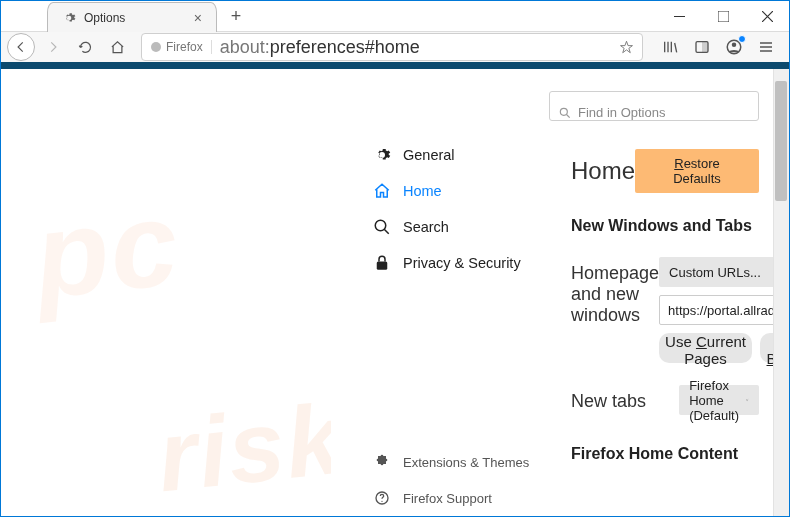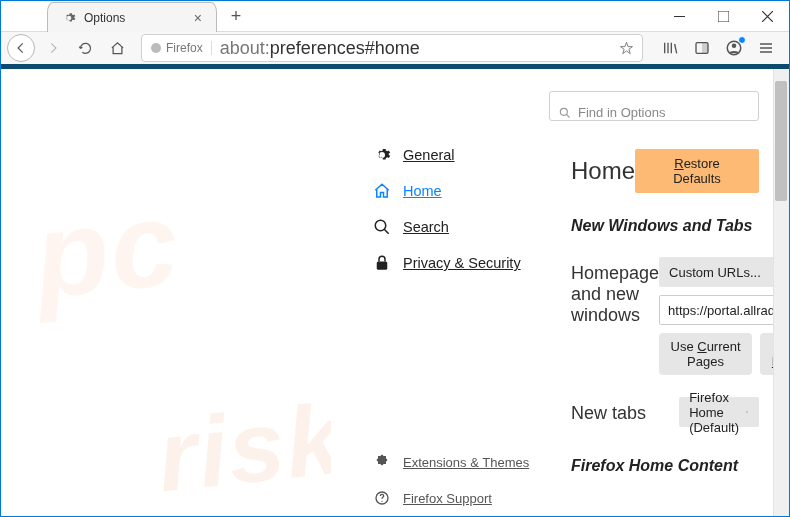--- a/index.html
+++ b/index.html
@@ -10,54 +10,54 @@
 .titlebar { height: 30px; background: #fff; display: flex; align-items: center; }
 .tab { display: flex; align-items: center; height: 30px; padding: 0 10px 0 14px; background: #f5f5f5; border-right: 3px solid #15803d; border-top-left-radius: 6px 10px; border-top-right-radius: 6px 10px; margin-left: 46px; margin-top: 2px; min-width: 170px; border: 1px solid #bbb; border-bottom: none; position: relative; }
 .tab-icon { width: 14px; height: 14px; margin-right: 8px; }
 .tab-label { font-size: 12px; color: #333; flex: 1; }
 .tab-close { font-size: 14px; color: #666; padding: 0 4px; }
 .newtab-btn { width: 26px; height: 26px; display: flex; align-items: center; justify-content: center; color: #555; font-size: 18px; margin-left: 6px; }
 .win-controls { margin-left: auto; display: flex; }
 .win-btn { width: 44px; height: 30px; display: flex; align-items: center; justify-content: center; color: #333; font-size: 12px; }
 
 
-.navbar { height: 38px; background: #f7f7f7; border-top: 1px solid #dcdcdc; border-bottom: 5px solid #0c4a6e; display: flex; align-items: center; padding: 0 6px; gap: 4px; }
+.navbar { height: 38px; background: #f7f7f7; border-top: 1px solid #dcdcdc; border-bottom: 7px solid #0c4a6e; display: flex; align-items: center; padding: 0 6px; gap: 4px; }
 .nav-btn { width: 28px; height: 28px; border: 1px solid #b8b8b8; border-radius: 50%; display: flex; align-items: center; justify-content: center; color: #555; background: #fff; }
 .nav-btn.bare { border: none; background: transparent; border-radius: 4px; }
 .urlbar { flex: 1; height: 28px; border: 1px solid #cfcfcf; border-radius: 4px; background: #fff; display: flex; align-items: center; padding: 0 8px; margin: 0 6px; }
 .urlbar .ff-id { display: flex; align-items: center; gap: 4px; color: #777; font-size: 12px; padding-right: 8px; border-right: 1px solid #ddd; margin-right: 8px; }
 .urlbar .url-text { flex: 1; font-size: 18px; color: #777; }
 .urlbar .url-text .dark { color: #333; }
 .right-icons { display: flex; align-items: center; gap: 10px; padding: 0 6px; }
 .right-ico { width: 22px; height: 22px; display: flex; align-items: center; justify-content: center; }
 
 
 .content { display: flex; height: calc(517px - 30px - 38px - 2px); position: relative; }
 .sidebar { width: 210px; padding: 68px 0 0 0; background: #fff; display: flex; flex-direction: column; }
-.side-item { display: flex; align-items: center; gap: 12px; padding: 9px 0 9px 42px; font-size: 14.5px; color: #222; cursor: pointer; position: relative; text-decoration: underline; }
+.side-item { display: flex; align-items: center; gap: 12px; padding: 9px 0 9px 42px; font-size: 14.5px; color: #222; cursor: pointer; position: relative; }
 .side-item.active { color: #0a84ff; }
 .side-item .ico { width: 18px; height: 18px; display: flex; align-items: center; justify-content: center; }
 .side-spacer { flex: 1; }
 .side-footer .side-item { font-size: 13px; color: #555; padding-left: 42px; }
 
 
 .main { flex: 1; padding: 24px 30px 0 30px; position: relative; overflow: hidden; }
 .find-box { position: absolute; top: 22px; right: 30px; width: 210px; height: 30px; border: 1px solid #d0d0d0; border-radius: 3px; display: flex; align-items: flex-end; padding: 0 8px; gap: 6px; color: #888; font-size: 13px; background: #fff; }
 .page-title-row { display: flex; align-items: center; justify-content: space-between; margin-top: 56px; }
 .page-title { font-size: 24px; font-weight: 400; color: #333; }
 .restore-btn { background: #fdba74; border: none; padding: 7px 14px; font-size: 13px; color: #222; border-radius: 2px; }
-.section-h { font-size: 16px; font-weight: 600; color: #222; margin-top: 24px; font-style: italic; }
+.section-h { font-size: 16px; font-weight: 600; color: #222; margin-top: 24px; }
 .section-desc { font-size: 13px; color: #333; margin-top: 6px; line-height: 1.4; }
 .form-row { display: flex; margin-top: 22px; align-items: flex-start; }
 .form-label { width: 220px; font-size: 18px; color: #333; padding-top: 6px; }
 .form-controls { flex: 1; display: flex; flex-direction: column; gap: 8px; }
 .dropdown { height: 30px; background: #e6e6e6; border: none; border-radius: 2px; display: flex; align-items: center; justify-content: space-between; padding: 0 10px; font-size: 13px; color: #222; }
 .textfield { height: 30px; border: 1px solid #ccc; border-radius: 2px; padding: 0 8px; font-size: 13px; color: #222; }
 .btn-row { display: flex; gap: 8px; }
-.btn-row button { flex: 1; height: 42px; background: #e6e6e6; border: none; border-radius: 4px; font-size: 13px; color: #222; }
+.btn-row button { flex: 1; height: 30px; background: #e6e6e6; border: none; border-radius: 10px; font-size: 15px; color: #222; }
 .scrollbar-track { position: absolute; right: 0; top: 0; width: 16px; height: 100%; background: #f0f0f0; border-left: 1px solid #e2e2e2; }
 .scrollbar-thumb { position: absolute; right: 2px; top: 12px; width: 12px; height: 120px; background: #c0c0c0; border-radius: 2px; }
 
 
 .watermark { position: absolute; left: 50px; top: 110px; font-size: 120px; font-weight: 800; color: rgba(240,130,60,0.08); transform: rotate(-6deg); pointer-events: none; z-index: 0; letter-spacing: 2px; font-style: italic; }
 .watermark2 { position: absolute; left: 30px; top: 320px; font-size: 100px; font-weight: 800; color: rgba(240,130,60,0.10); transform: rotate(-6deg); pointer-events: none; z-index: 0; letter-spacing: 2px; font-style: italic; }
 .content > * { position: relative; z-index: 1; }
 svg { display: block; }
 </style>
 </head>

